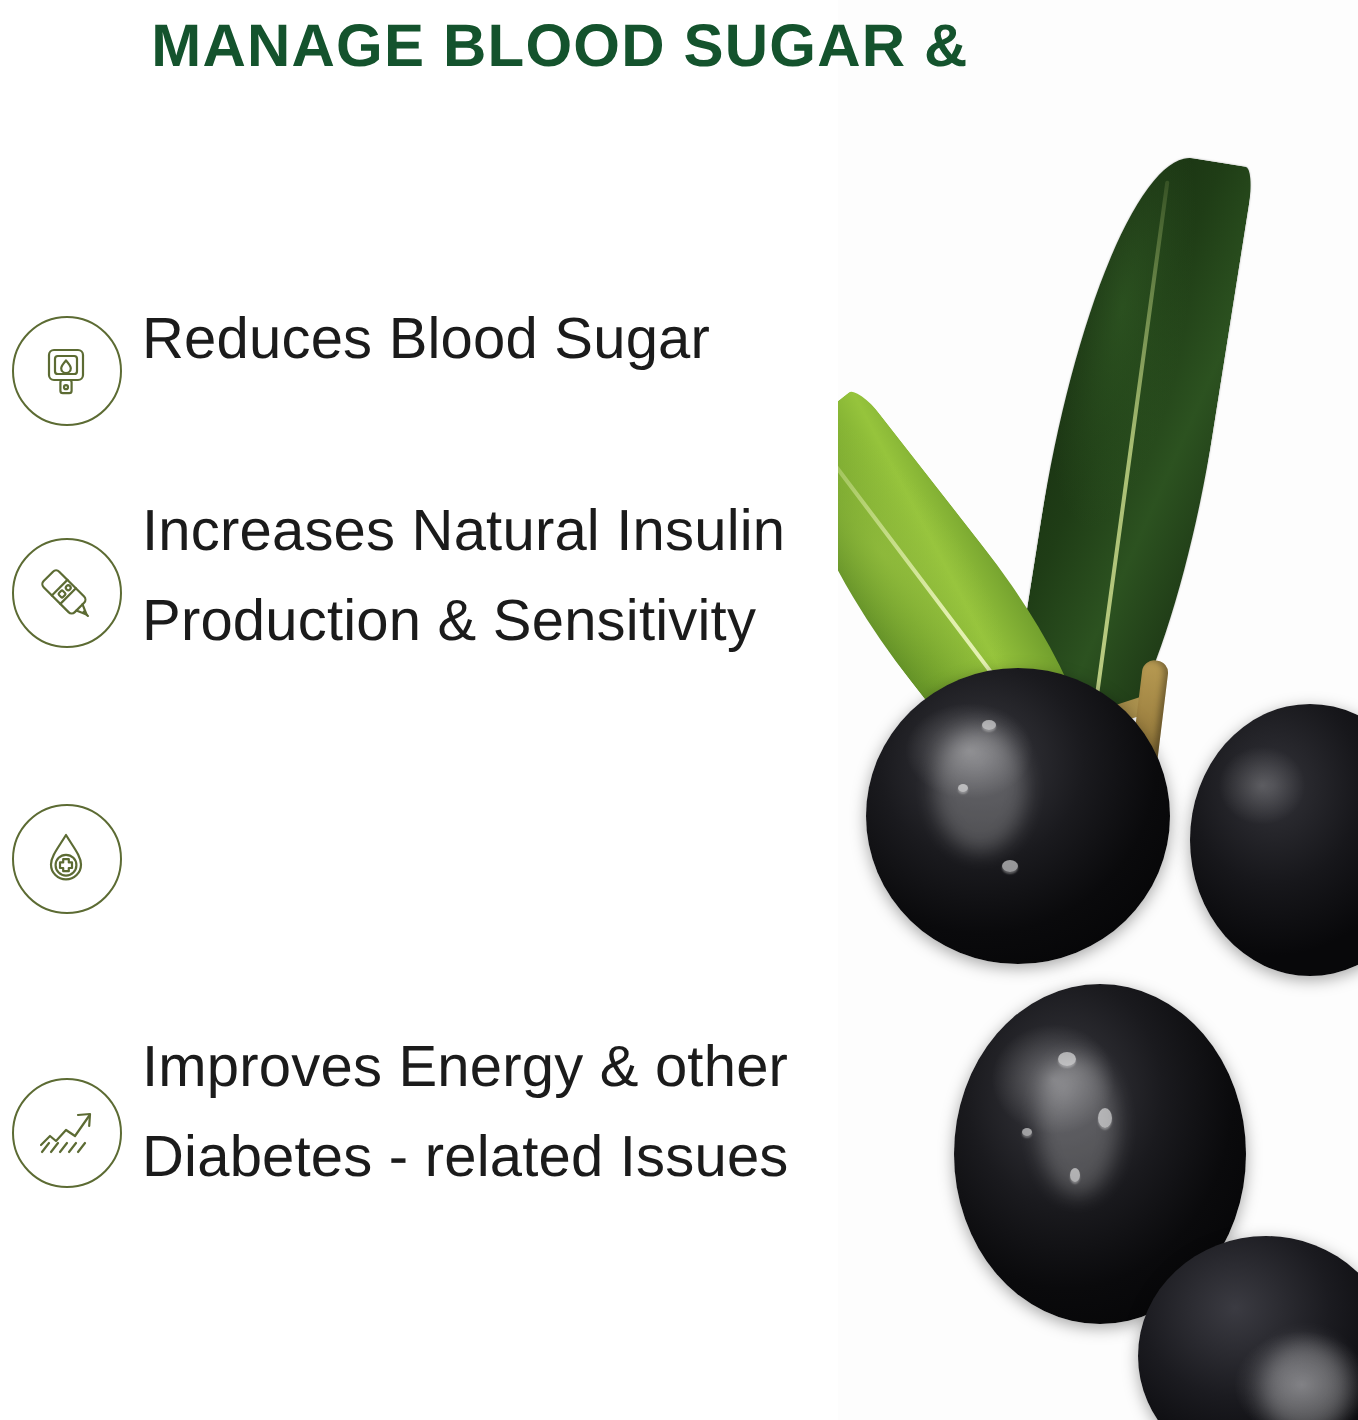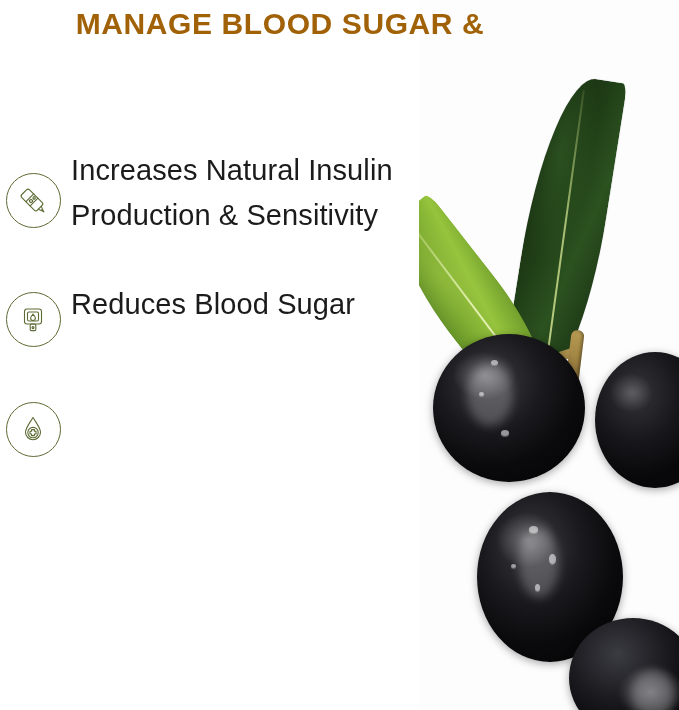--- a/index.html
+++ b/index.html
@@ -24,21 +24,21 @@
     width: 560px;
     text-align: center;
     z-index: 5;
   }
   .title-line {
     font-family: "Liberation Sans", sans-serif;
     font-weight: 700;
     font-size: 30px;
     letter-spacing: 0.6px;
     line-height: 40px;
-    color: #a16207;
+    color: #14532d;
     white-space: nowrap;
     text-transform: uppercase;
   }
 
   
   .benefits {
     position: absolute;
     left: 0;
     top: 148px;
     width: 500px;
@@ -226,20 +226,37 @@
 </head>
 <body>
 
 <div class="page">
 
   <div class="title-block">
     <div class="title-line">MANAGE BLOOD SUGAR &amp;</div>
   </div>
 
   <div class="benefits">
+
+    <div class="benefit-row row-1">
+      <div class="icon-wrap">
+        <div class="icon-circle">
+          <svg width="34" height="34" viewBox="0 0 34 34" fill="none" stroke="#5c6b33" stroke-width="1.1" stroke-linecap="round" stroke-linejoin="round">
+            <rect x="8.5" y="6" width="17" height="15" rx="2.5"></rect>
+            <rect x="11.5" y="9" width="11" height="9" rx="1.4"></rect>
+            <path d="M17 11.2c-1.5 1.7-2.4 2.9-2.4 3.9a2.4 2.4 0 0 0 4.8 0c0-1-0.9-2.2-2.4-3.9z"></path>
+            <rect x="14.2" y="21" width="5.6" height="6.6" rx="1.2"></rect>
+            <circle cx="17" cy="24.6" r="1"></circle>
+          </svg>
+        </div>
+      </div>
+      <div class="benefit-text">
+        <span class="ln">Reduces Blood Sugar</span>
+      </div>
+    </div>
 
     <div class="benefit-row row-2">
       <div class="icon-wrap">
         <div class="icon-circle">
           <svg width="34" height="34" viewBox="0 0 34 34" fill="none" stroke="#5c6b33" stroke-width="1.1" stroke-linecap="round" stroke-linejoin="round">
             <g transform="rotate(-45 17 17)">
               <rect x="11.5" y="4.5" width="11" height="22" rx="2.2"></rect>
               <line x1="11.5" y1="12.5" x2="22.5" y2="12.5"></line>
               <line x1="11.5" y1="18.5" x2="22.5" y2="18.5"></line>
               <rect x="14.2" y="14.2" width="2.8" height="2.8" rx="0.7"></rect>
@@ -249,49 +266,51 @@
             </g>
           </svg>
         </div>
       </div>
       <div class="benefit-text">
         <span class="ln">Increases Natural Insulin</span>
         <span class="ln">Production &amp; Sensitivity</span>
       </div>
     </div>
 
-    <div class="benefit-row row-1">
-      <div class="icon-wrap">
-        <div class="icon-circle">
-          <svg width="34" height="34" viewBox="0 0 34 34" fill="none" stroke="#5c6b33" stroke-width="1.1" stroke-linecap="round" stroke-linejoin="round">
-            <rect x="8.5" y="6" width="17" height="15" rx="2.5"></rect>
-            <rect x="11.5" y="9" width="11" height="9" rx="1.4"></rect>
-            <path d="M17 11.2c-1.5 1.7-2.4 2.9-2.4 3.9a2.4 2.4 0 0 0 4.8 0c0-1-0.9-2.2-2.4-3.9z"></path>
-            <rect x="14.2" y="21" width="5.6" height="6.6" rx="1.2"></rect>
-            <circle cx="17" cy="24.6" r="1"></circle>
-          </svg>
-        </div>
-      </div>
-      <div class="benefit-text">
-        <span class="ln">Reduces Blood Sugar</span>
-      </div>
-    </div>
-
     <div class="benefit-row row-3">
       <div class="icon-wrap">
         <div class="icon-circle">
           <svg width="34" height="34" viewBox="0 0 34 34" fill="none" stroke="#5c6b33" stroke-width="1.1" stroke-linecap="round" stroke-linejoin="round">
             <path d="M17 4.5 C13 11 9.5 15.2 9.5 19.2 a7.5 7.5 0 0 0 15 0 C24.5 15.2 21 11 17 4.5 z"></path>
             <circle cx="17" cy="19.6" r="5.2"></circle>
             <path d="M15.6 16.6 h2.8 v1.6 h1.6 v2.8 h-1.6 v1.6 h-2.8 v-1.6 h-1.6 v-2.8 h1.6 z"></path>
           </svg>
         </div>
       </div>
     </div>
 
+    <div class="benefit-row row-4">
+      <div class="icon-wrap">
+        <div class="icon-circle">
+          <svg width="36" height="36" viewBox="0 0 36 36" fill="none" stroke="#5c6b33" stroke-width="1.1" stroke-linecap="round" stroke-linejoin="round">
+            <path d="M5.5 23.5 L10 19 L13 21.5 L18 16 L22.5 19 L29.5 9"></path>
+            <path d="M24 8.5 L30 8 L29.6 14"></path>
+            <line x1="6" y1="27" x2="9.5" y2="22.5"></line>
+            <line x1="10.5" y1="27" x2="14" y2="22.5"></line>
+            <line x1="15" y1="27" x2="18.5" y2="22.5"></line>
+            <line x1="19.5" y1="27" x2="23" y2="22.5"></line>
+            <line x1="24" y1="27" x2="27.5" y2="22.5"></line>
+          </svg>
+        </div>
+      </div>
+      <div class="benefit-text">
+        <span class="ln">Improves Energy &amp; other</span>
+        <span class="ln">Diabetes - related Issues</span>
+      </div>
+    </div>
 
   </div>
 
   <div class="photo">
     <div class="photo-bg"></div>
 
     <div class="leaf leaf-dark">
       <div class="vein"></div>
     </div>
 

